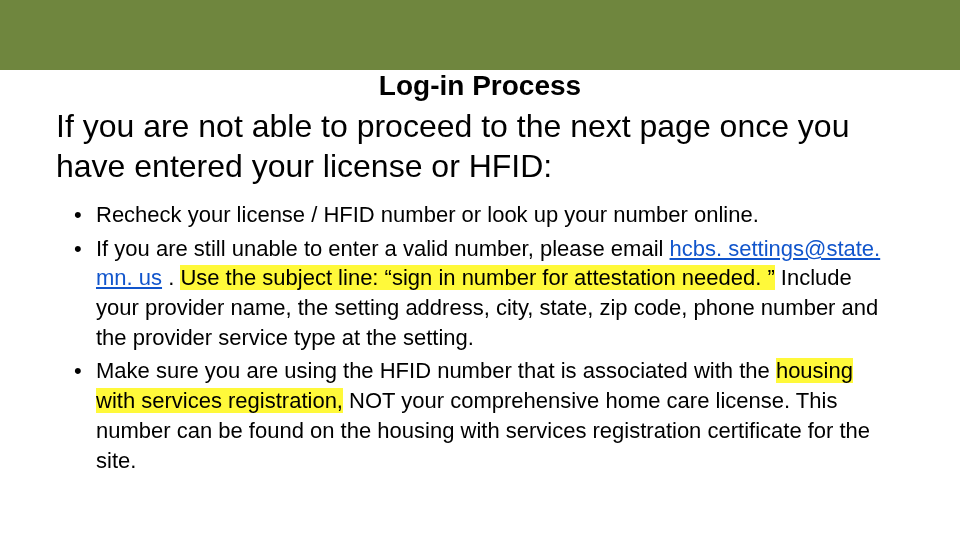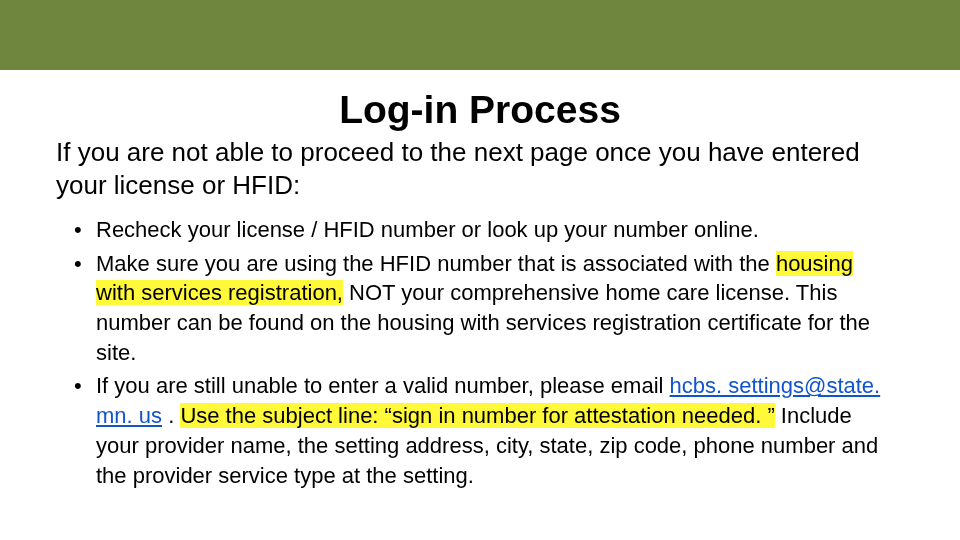--- a/index.html
+++ b/index.html
@@ -14,27 +14,27 @@
   }
   .top-bar {
     width: 100%;
     height: 70px;
     background: #6f863e;
   }
   .content {
     padding: 0 56px 0 56px;
   }
   .title {
-    font-size: 39px;
+    font-size: 28px;
     font-weight: bold;
     text-align: center;
-    margin: 18px 0 4px 0;
+    margin: 0 0 4px 0;
   }
   .intro {
-    font-size: 26px;
+    font-size: 32px;
     line-height: 1.25;
     margin: 0 0 14px 0;
   }
   ul.bullets {
     list-style: none;
     padding: 0;
     margin: 8px;
   }
   ul.bullets li {
     font-size: 22px;
@@ -66,20 +66,20 @@
 
 <div class="content">
 
   <div class="title">Log-in Process</div>
 
   <p class="intro">If you are not able to proceed to the next page once you have entered your license or HFID:</p>
 
   <ul class="bullets">
     <li>Recheck your license / HFID number or look up your number online.</li>
     <li>
-      <span>Make sure you are using the HFID number that is associated with the </span><span class="hl">housing with services registration,</span><span> NOT your comprehensive home care license. This number can be found on the housing with services registration certificate for the site.</span>
+      <span>If you are still unable to enter a valid number, please email </span><a class="email" href="#">hcbs. settings@state. mn. us</a><span> . </span><span class="hl">Use the subject line: “sign in number for attestation needed. ”</span><span>   Include your provider name, the setting address, city, state, zip code, phone number and the provider service type at the setting.</span>
     </li>
     <li>
-      <span>If you are still unable to enter a valid number, please email </span><a class="email" href="#">hcbs. settings@state. mn. us</a><span> . </span><span class="hl">Use the subject line: “sign in number for attestation needed. ”</span><span>   Include your provider name, the setting address, city, state, zip code, phone number and the provider service type at the setting.</span>
+      <span>Make sure you are using the HFID number that is associated with the </span><span class="hl">housing with services registration,</span><span> NOT your comprehensive home care license. This number can be found on the housing with services registration certificate for the site.</span>
     </li>
   </ul>
 
 </div>
 
 </body></html>

